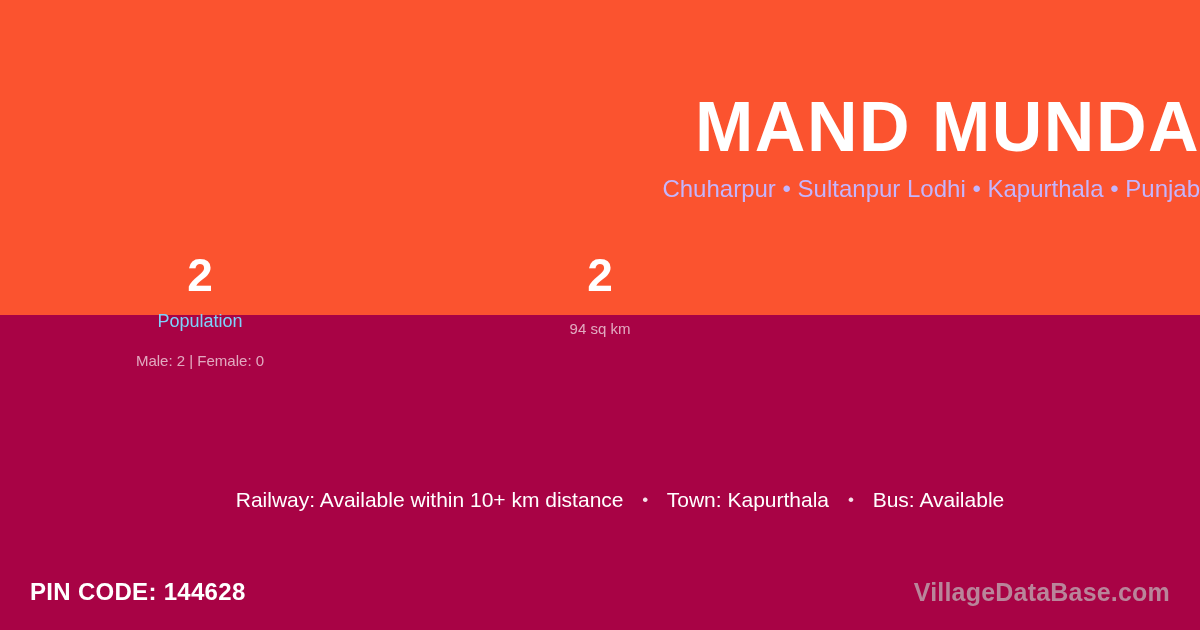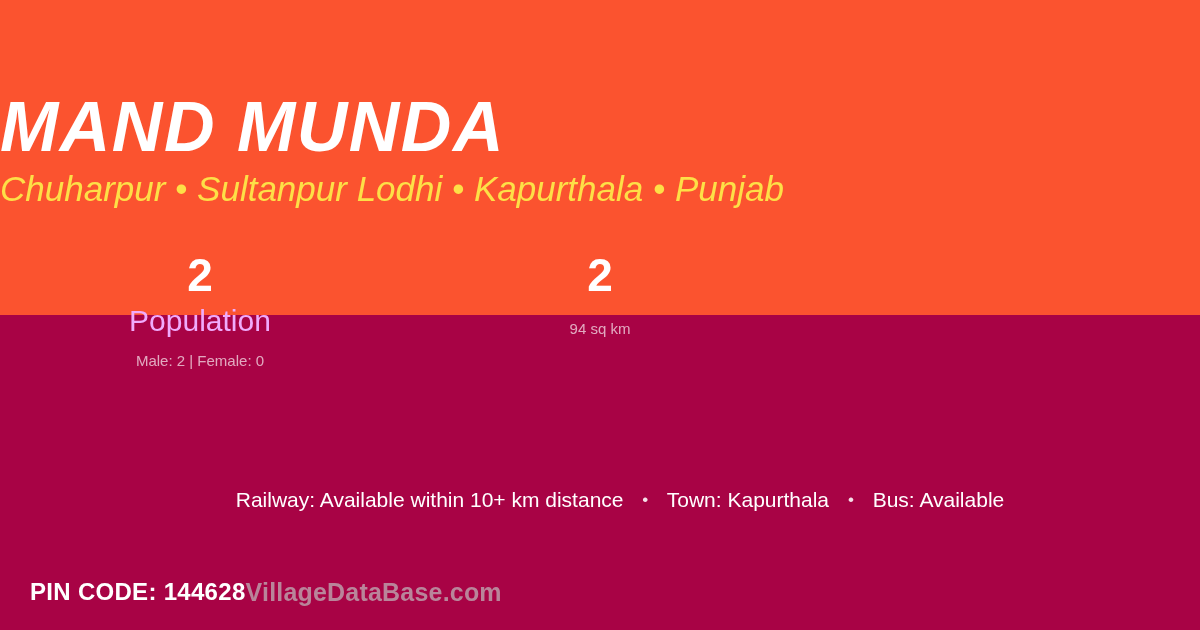--- a/index.html
+++ b/index.html
@@ -42,40 +42,39 @@
     height: 315px;
     background: #a80345;
   }
 
   
   .header {
     position: absolute;
     left: 0;
     top: 0;
     width: 1200px;
-    text-align: left;
-    z-index: 3;
-    font-style: italic;
+    text-align: right;
+    z-index: 3;
   }
 
   .village-title {
     margin-top: 88px;
     font-size: 70px;
     font-weight: 700;
     color: #ffffff;
     letter-spacing: 1.5px;
     line-height: 78px;
     white-space: nowrap;
   }
 
   .village-subtitle {
     margin-top: 6px;
-    font-size: 35px;
-    font-weight: 400;
-    color: #fde047;
+    font-size: 24px;
+    font-weight: 400;
+    color: #c4b5fd;
     line-height: 34px;
     white-space: nowrap;
   }
 
   
   .stats-grid {
     position: absolute;
     left: 0;
     top: 247px;
     width: 1200px;
@@ -90,23 +89,23 @@
 
   .stat-value {
     font-size: 46px;
     font-weight: 700;
     color: #ffffff;
     line-height: 56px;
     height: 56px;
   }
 
   .stat-label {
-    font-size: 30px;
-    font-weight: 400;
-    color: #f0abfc;
+    font-size: 18px;
+    font-weight: 400;
+    color: #7dd3fc;
     line-height: 28px;
     margin-top: 4px;
   }
 
   .stat-sub {
     font-size: 15px;
     font-weight: 400;
     color: rgba(255, 255, 255, 0.66);
     line-height: 22px;
     margin-top: 15px;
@@ -144,20 +143,21 @@
 
   
   .footer {
     position: absolute;
     left: 0;
     bottom: 0;
     width: 1200px;
     height: 76px;
     display: flex;
     align-items: center;
+    justify-content: space-between;
     padding: 0 30px;
     z-index: 3;
   }
 
   .pin-code {
     font-size: 24px;
     font-weight: 700;
     color: #ffffff;
     letter-spacing: 0.3px;
     line-height: 30px;

